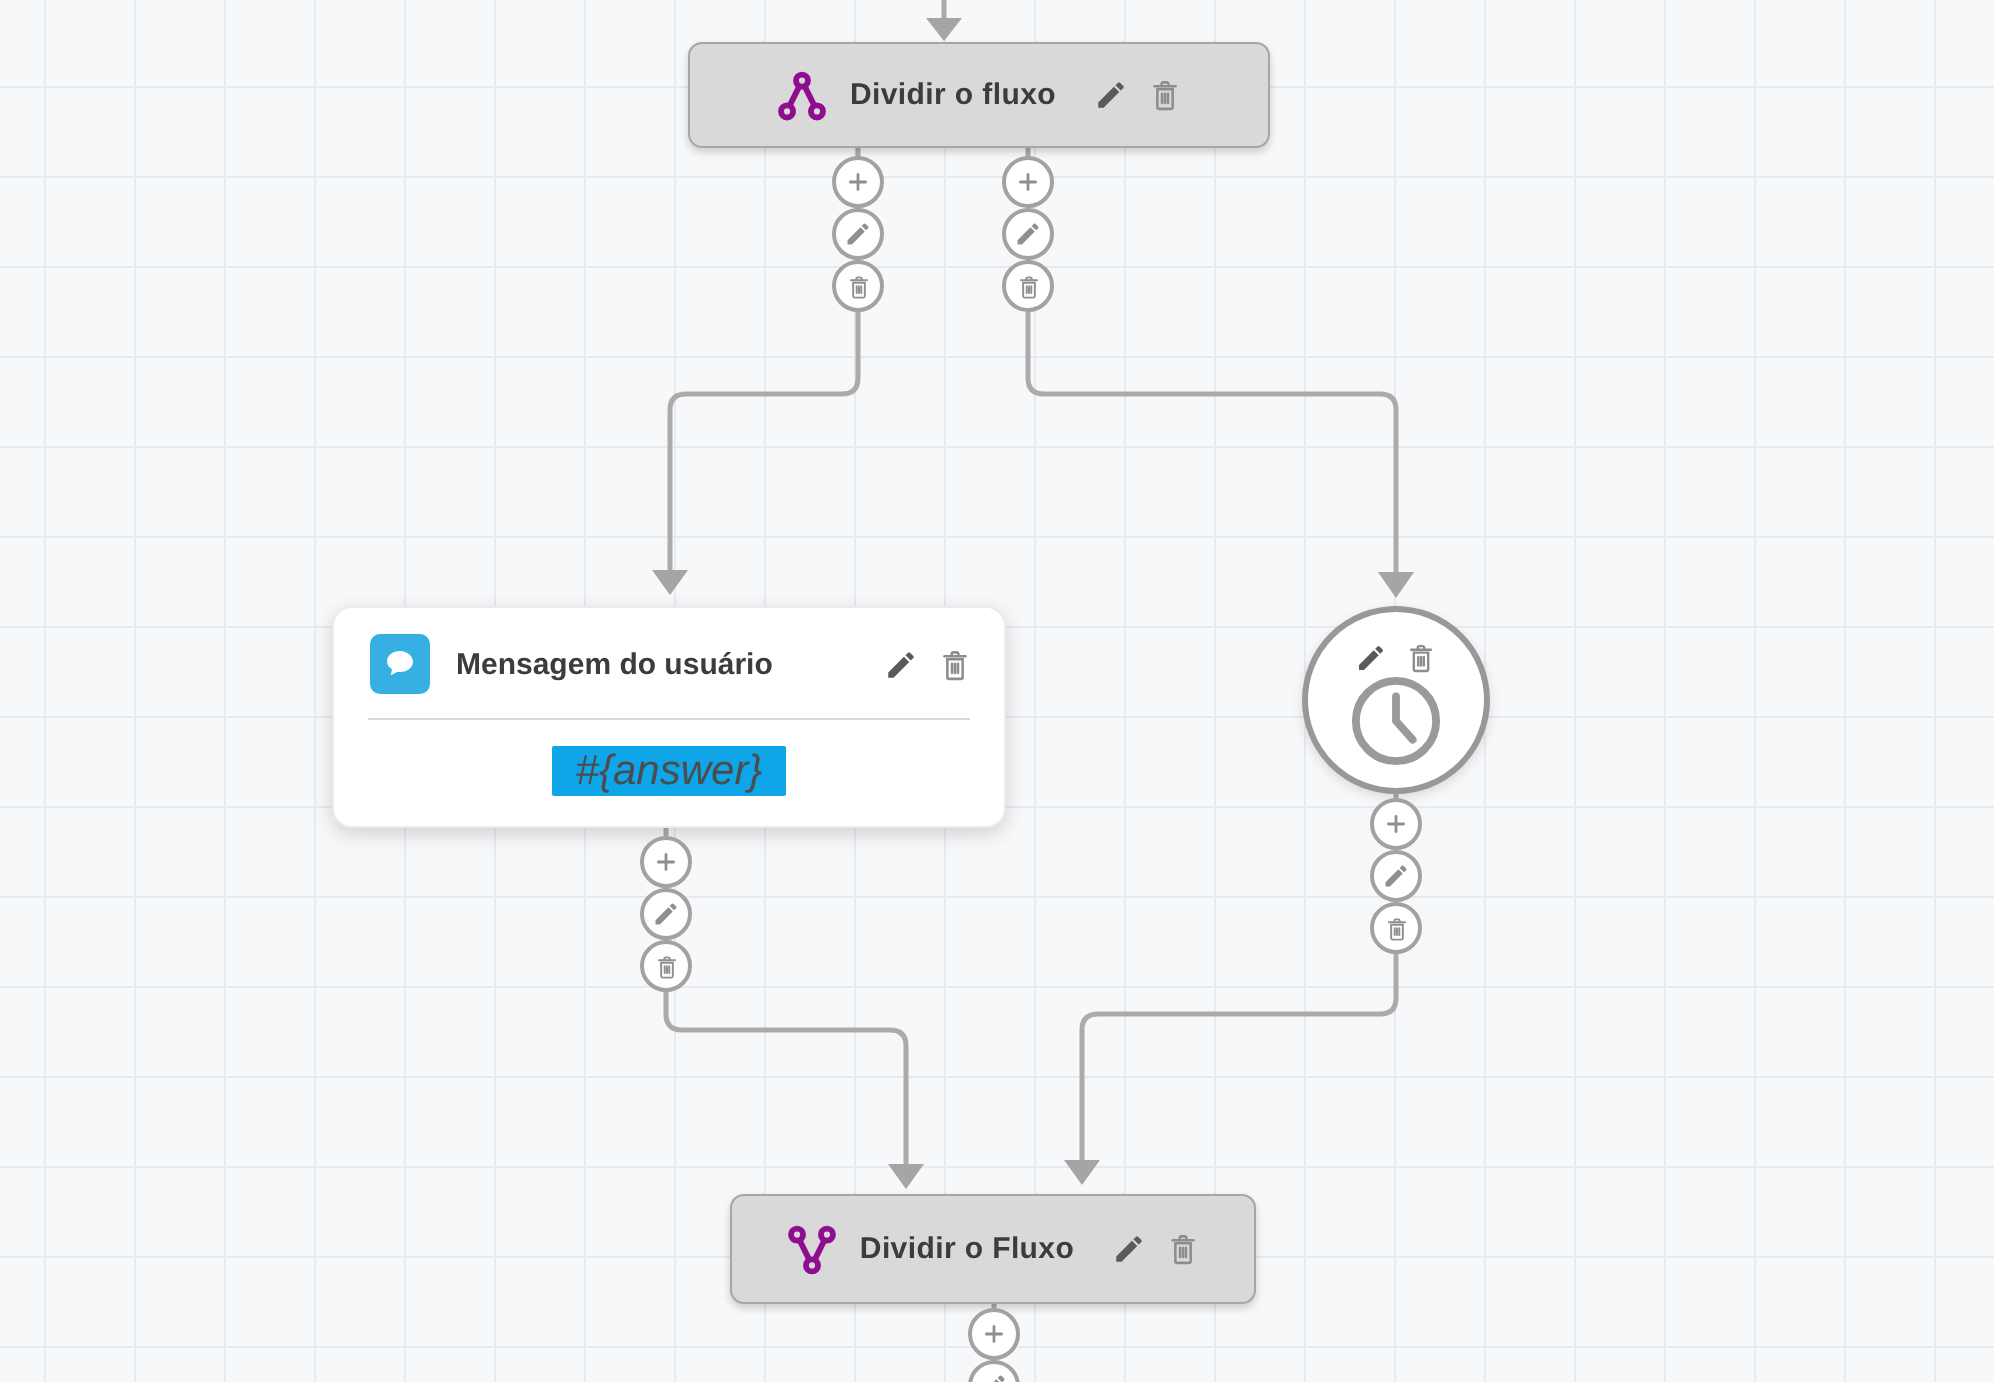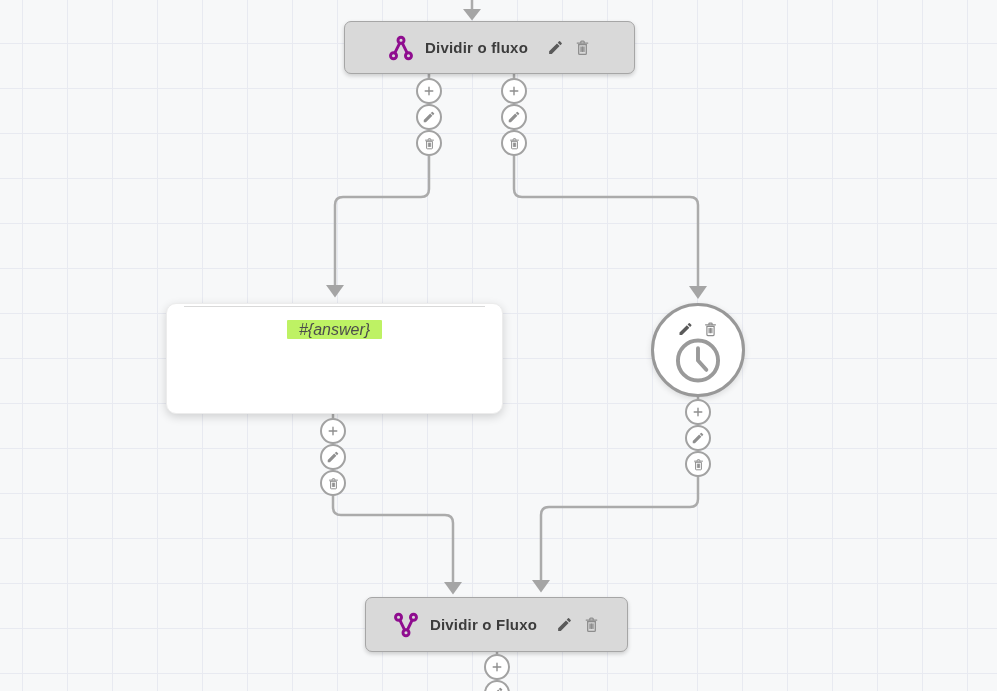--- a/index.html
+++ b/index.html
@@ -40,21 +40,21 @@
   .card-header{display:flex;align-items:center;padding:13px 16px 10px 18px;}
   .chaticon{
     width:30px;height:30px;border-radius:5px;background:#36b0e3;
     display:flex;align-items:center;justify-content:center;flex:0 0 auto;
   }
   .chaticon svg{width:20px;height:20px;color:#fff;}
   .card-title{font-weight:700;font-size:15px;color:#3c3c3c;margin-left:13px;flex:1 1 auto;white-space:nowrap;}
   .card-divider{border-top:1px solid #d9d9d9;margin:2px 17px 0 17px;}
   .card-body{text-align:center;padding-top:14px;}
   .hl{
-    background:#bef264;color:#4c4c4c;font-style:italic;font-size:16px;
+    background:#0ea5e9;color:#4c4c4c;font-style:italic;font-size:21px;
     padding:1px 12px;border-radius:1px;
   }
 
   
   .circlenode{
     position:absolute;left:651px;top:303px;width:94px;height:94px;border-radius:50%;
     background:#fff;border:3px solid #989898;box-sizing:border-box;
     box-shadow:0 2px 6px rgba(0,0,0,.12);
   }
   .circlenode .hact{position:absolute;left:50%;transform:translateX(-50%);top:15px;margin:0;gap:9px;}
@@ -149,20 +149,36 @@
       <svg class="act pencil">
           <use href="#i-pencil"></use>
         </svg>
       <svg class="act trash">
           <use href="#i-trash"></use>
         </svg>
     </span>
   </div>
 
   <div class="card">
+    <div class="card-header">
+      <span class="chaticon">
+        <svg>
+            <use href="#i-chat"></use>
+          </svg>
+      </span>
+      <span class="card-title">Mensagem do usuário</span>
+      <span class="hact">
+        <svg class="act pencil">
+            <use href="#i-pencil"></use>
+          </svg>
+        <svg class="act trash">
+            <use href="#i-trash"></use>
+          </svg>
+      </span>
+    </div>
     <div class="card-divider"></div>
     <div class="card-body">
       <span class="hl">#{answer}</span>
     </div>
   </div>
 
   <div class="circlenode">
     <span class="hact">
       <svg class="act pencil">
           <use href="#i-pencil"></use>

